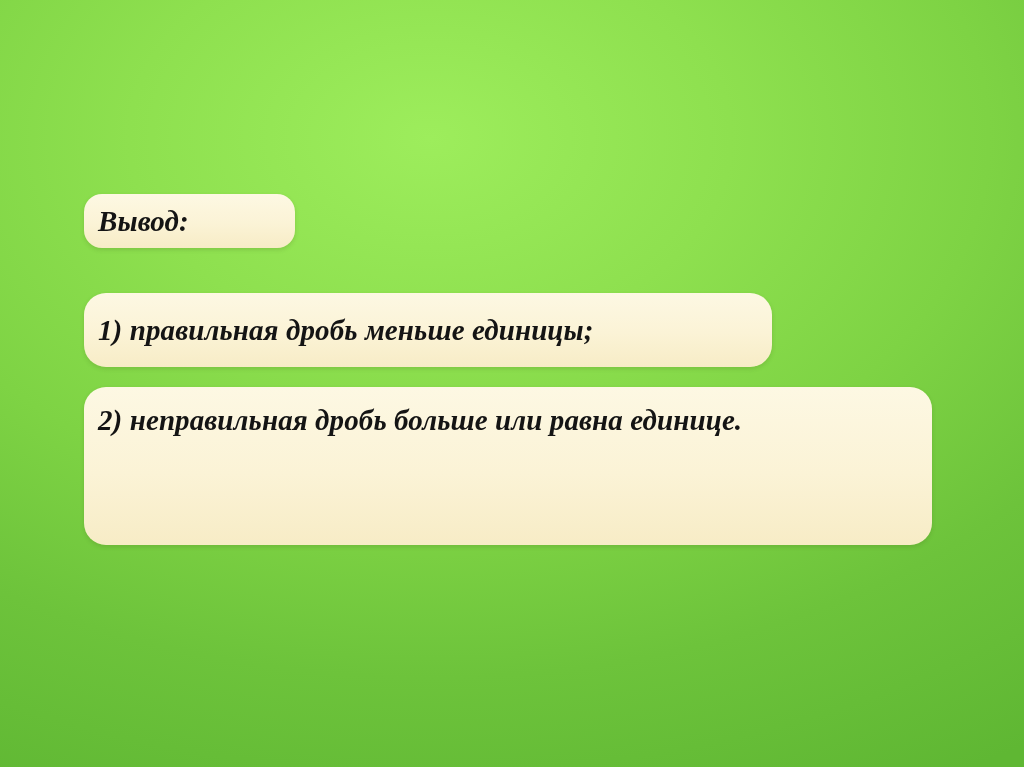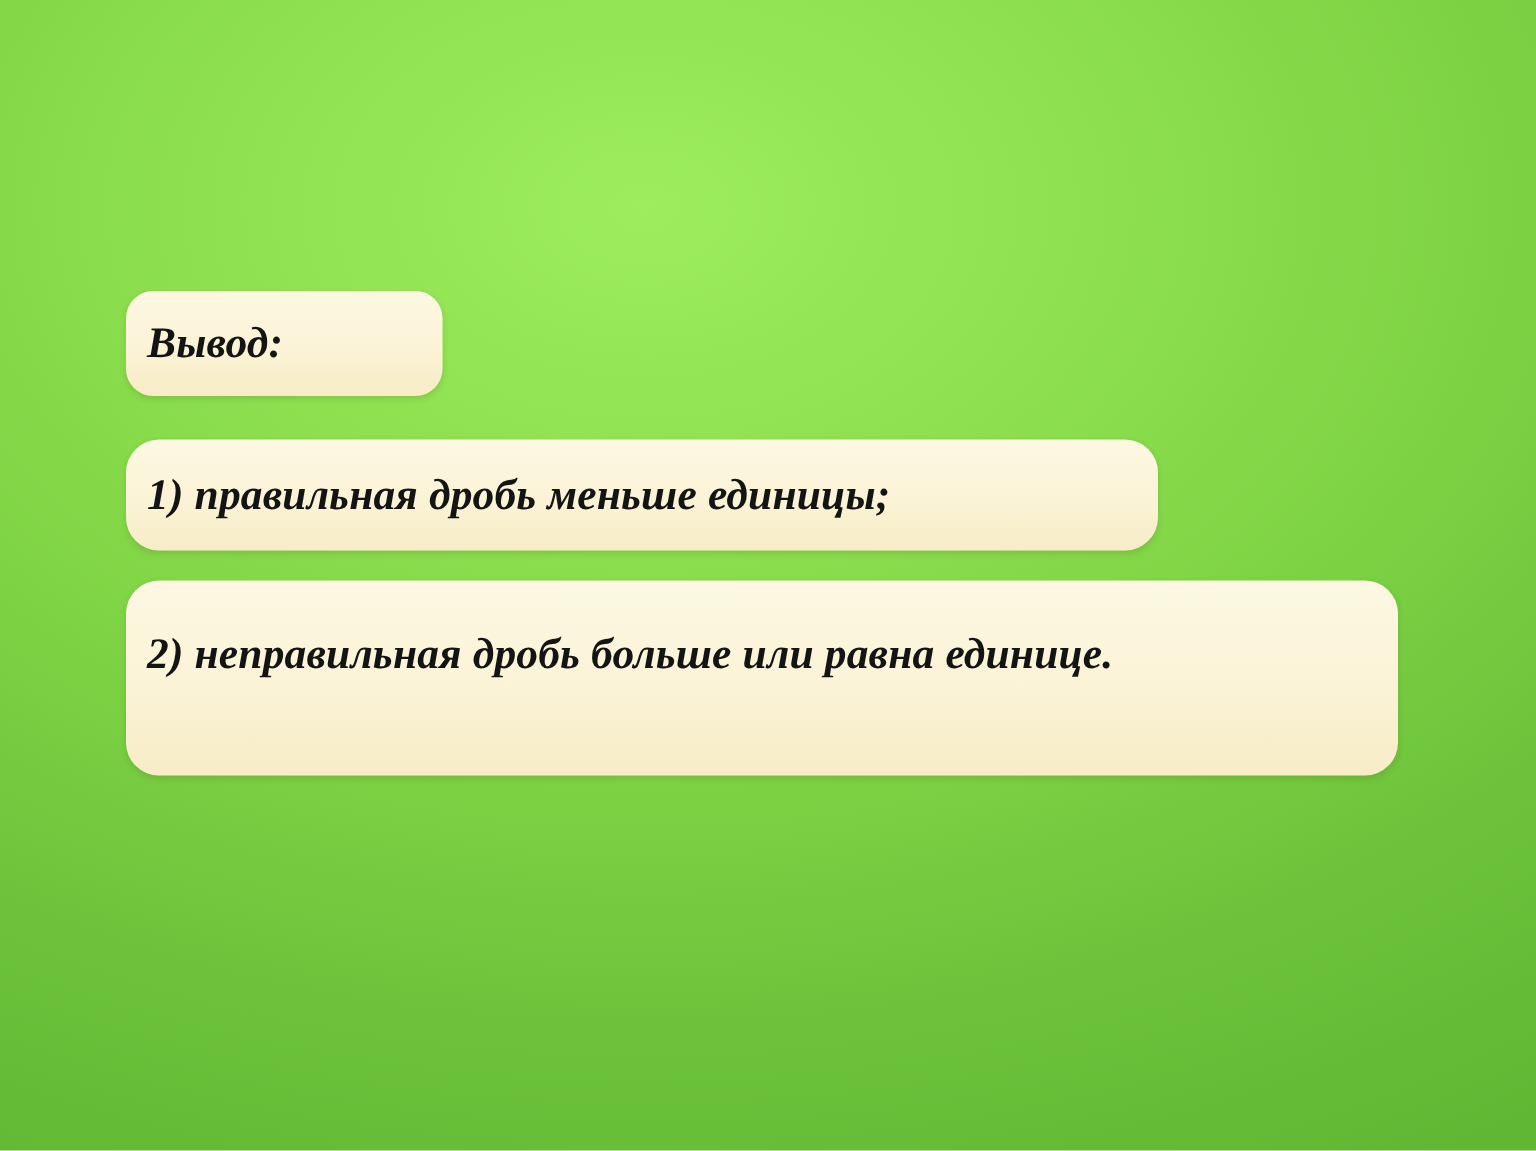--- a/index.html
+++ b/index.html
@@ -23,44 +23,44 @@
     position: absolute;
     background: linear-gradient(180deg, #fdf8e3 0%, #fbf3d6 55%, #f7ecc6 100%);
     border-radius: 22px;
     box-shadow: 0 2px 4px rgba(60, 90, 30, 0.18);
     box-sizing: border-box;
   }
   #card-conclusion {
     left: 84px;
     top: 194px;
     width: 211px;
-    height: 70px;
+    height: 54px;
     border-radius: 18px;
     display: flex;
     align-items: center;
     padding-left: 14px;
   }
   #card-item-1 {
     left: 84px;
     top: 293px;
     width: 688px;
     height: 74px;
     display: flex;
     align-items: center;
     padding-left: 14px;
   }
   #card-item-2 {
     left: 84px;
     top: 387px;
     width: 848px;
-    height: 130px;
+    height: 158px;
     display: flex;
     align-items: flex-start;
     padding-left: 14px;
-    padding-top: 28px;
+    padding-top: 12px;
   }
   .txt {
     font-family: "Liberation Serif", serif;
     font-weight: bold;
     font-style: italic;
     color: #141414;
     letter-spacing: 0.1px;
   }
   #conclusion-label {
     font-size: 29px;

